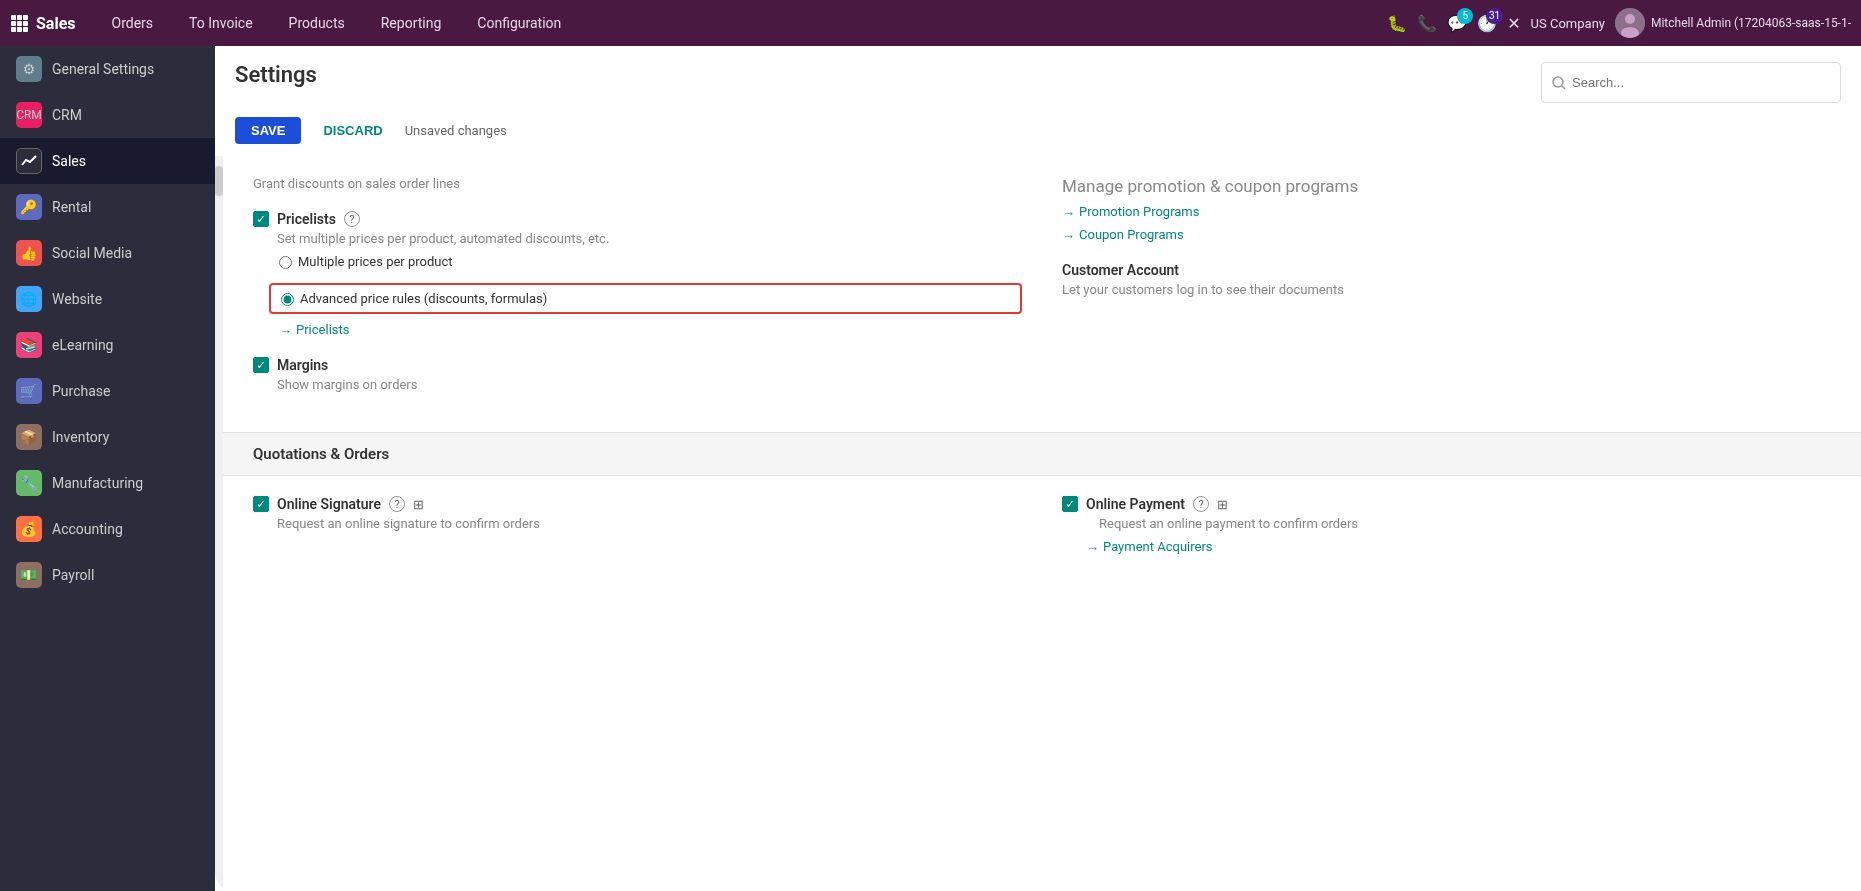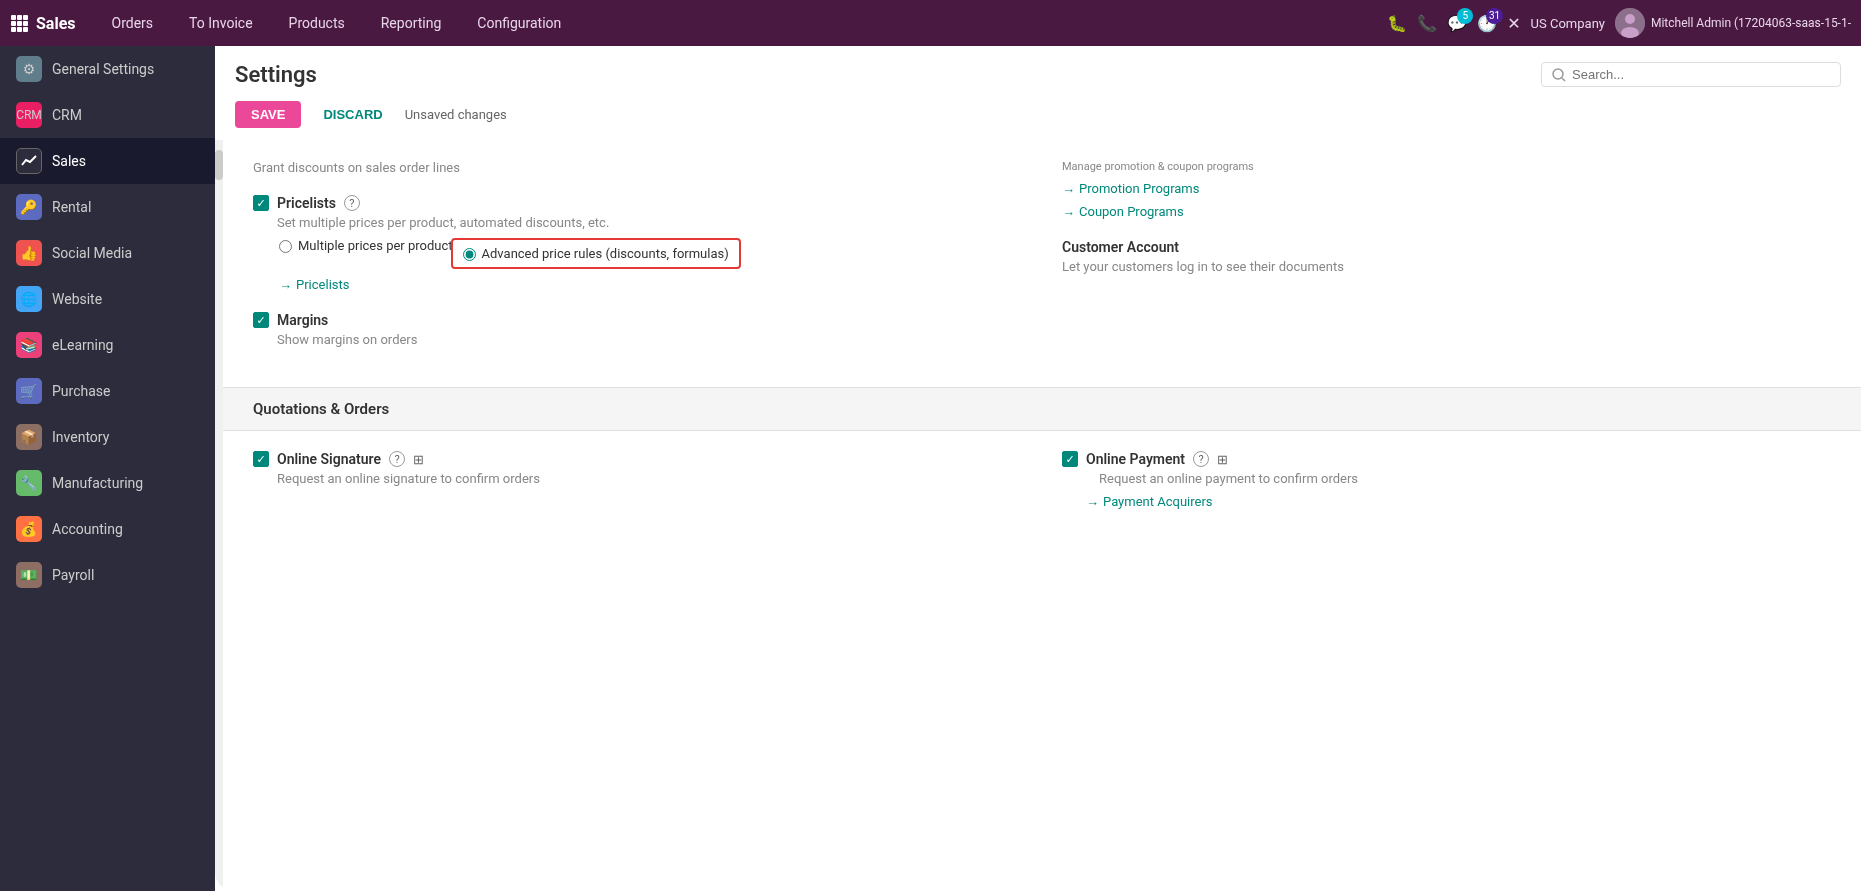--- a/index.html
+++ b/index.html
@@ -102,37 +102,37 @@
       display: flex;
       align-items: flex-start;
       justify-content: space-between;
     }
     .settings-title { font-size: 22px; font-weight: 600; color: #333; }
     .search-box {
       display: flex;
       align-items: center;
       border: 1px solid #ddd;
       border-radius: 4px;
-      padding: 4px 10px;
+      padding: 12px 10px;
       width: 300px;
       color: #999;
     }
     .search-box input {
       border: none; outline: none; background: transparent; color: #999; width: 100%;
     }
 
     
     .action-bar {
       display: flex;
       align-items: center;
       gap: 10px;
       padding: 6px 20px 12px;
     }
     .btn-save {
-      background: #ec4899;
+      background: #1d4ed8;
       color: #fff;
       border: none;
       padding: 6px 16px;
       border-radius: 4px;
       cursor: pointer;
       font-size: 13px;
       font-weight: 600;
     }
     .btn-discard {
       background: transparent;
@@ -209,22 +209,22 @@
     .checkbox-wrap {
       display: flex;
       align-items: flex-start;
       gap: 8px;
     }
 
     .radio-group {
       margin-left: 26px;
       margin-top: 8px;
       display: flex;
-      flex-direction: row;
-      gap: 8px;
+      flex-direction: column;
+      gap: 14px;
     }
 
     .radio-option {
       display: flex;
       align-items: flex-start;
       gap: 6px;
       font-size: 13px;
       color: #333;
       cursor: pointer;
     }
@@ -312,21 +312,21 @@
       background: #00897b;
       border: 1px solid #00897b;
       border-radius: 2px;
       display: flex; align-items: center; justify-content: center;
       color: #fff;
       font-size: 11px;
       flex-shrink: 0;
       cursor: pointer;
     }
 
-    .manage-promo { color: #888; font-size: 11px; margin-bottom: 8px; }
+    .manage-promo { color: #888; font-size: 17px; margin-bottom: 8px; }
   </style>
 </head>
 <body>
 
 <div class="navbar">
   <div class="navbar-grid-icon">
     <svg width="18" height="18" viewBox="0 0 18 18" fill="white">
       <rect x="1" y="1" width="5" height="5" rx="1"></rect>
       <rect x="7" y="1" width="5" height="5" rx="1"></rect>
       <rect x="13" y="1" width="5" height="5" rx="1"></rect>

